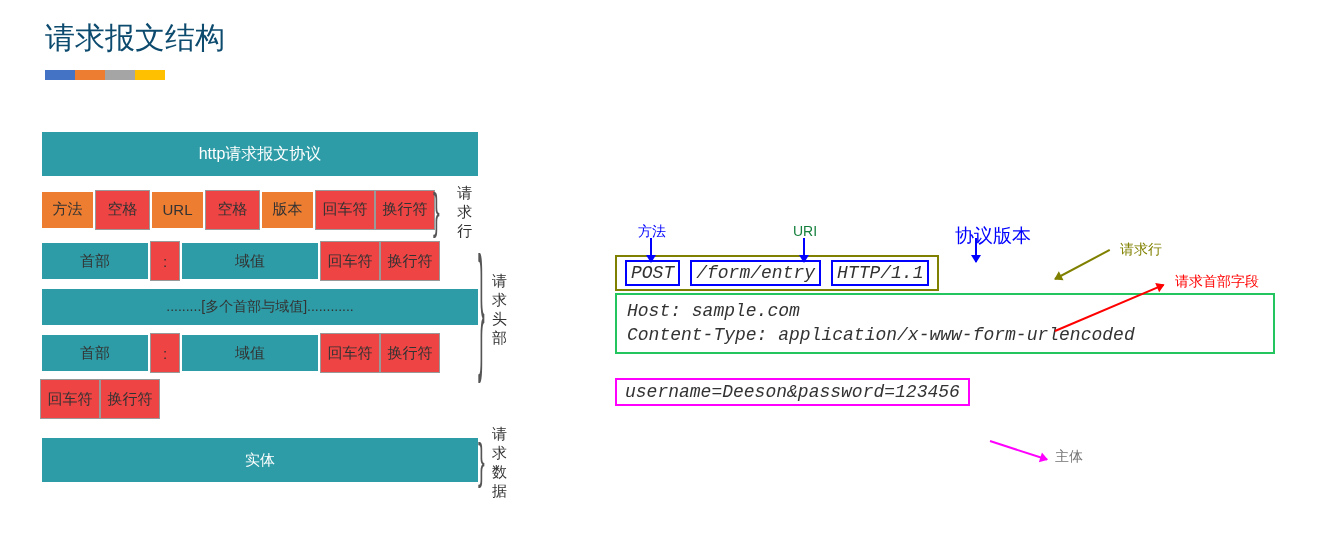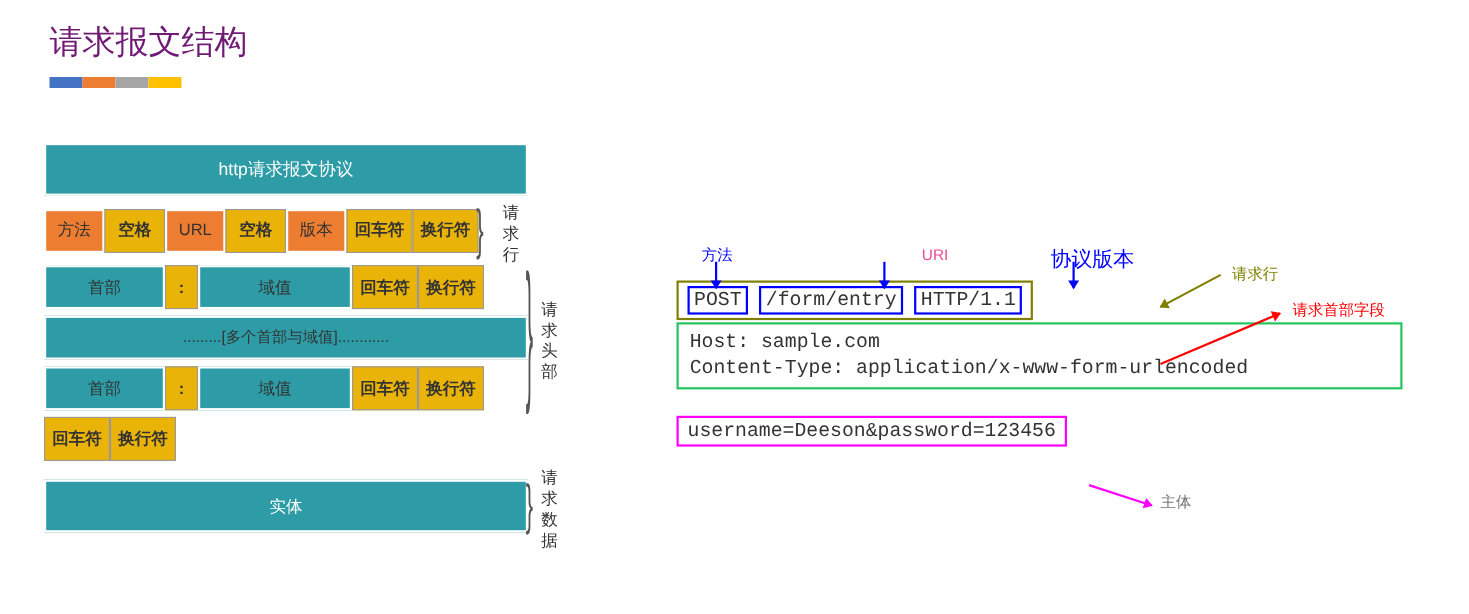--- a/index.html
+++ b/index.html
@@ -10,21 +10,21 @@
     background: #fff;
     width: 1335px;
     height: 558px;
     position: relative;
   }
   .title {
     position: absolute;
     left: 45px;
     top: 18px;
     font-size: 30px;
-    color: #701a75;
+    color: #0c4a6e;
   }
   .color-bar {
     position: absolute;
     left: 45px;
     top: 70px;
     display: flex;
   }
   .color-bar div { height: 10px; }
   .cb1 { width: 30px; background: #4472c4; }
   .cb2 { width: 30px; background: #ed7d31; }
@@ -47,21 +47,21 @@
     border: 2px solid #fff;
     display: flex;
     align-items: center;
     justify-content: center;
     font-size: 15px;
     height: 40px;
   }
   .teal { background: #2e9ca6; color: #fff; }
   .teal-txt { background: #2e9ca6; color: #333; }
   .orange { background: #ed7d31; color: #333; }
-  .white { background: #eab308; color: #333; border: 1px solid #999; font-weight: bold; }
+  .white { background: #ef4444; color: #333; border: 1px solid #999; }
 
   .header-row .cell { height: 48px; font-size: 16px; }
 
   .brace {
     width: 20px;
     position: relative;
   }
   .brace::before {
     content: "}";
     position: absolute;
@@ -81,20 +81,21 @@
   .group-block { display: flex; align-items: center; }
 
   
   .right-diagram {
     position: absolute;
     left: 615px;
     top: 255px;
     font-family: "Courier New", monospace;
     font-size: 18px;
     color: #333;
+    font-style: italic;
   }
   .req-line-box {
     border: 2px solid #808000;
     padding: 3px 8px;
     display: inline-flex;
     gap: 10px;
     align-items: center;
     position: relative;
   }
   .blue-box {
@@ -228,21 +229,21 @@
     <span class="blue-box">HTTP/1.1</span>
   </div>
   <div class="headers-box">
     <div>Host: sample.com</div>
     <div>Content-Type: application/x-www-form-urlencoded</div>
   </div>
   <div class="body-box">username=Deeson&amp;password=123456</div>
 </div>
 
 <div class="lbl" style="left:638px;top:223px;color:#0000ff;font-size:14px">方法</div>
-<div class="lbl" style="left:838px;top:223px;color:#ec4899;font-size:14px">URI</div>
+<div class="lbl" style="left:793px;top:223px;color:#15803d;font-size:14px">URI</div>
 <div class="lbl" style="left:955px;top:223px;color:#0000ff;font-size:19px">协议版本</div>
 <div class="arrow-down" style="position:absolute;left:650px;top:238px"></div>
 <div class="arrow-down" style="position:absolute;left:803px;top:238px"></div>
 <div class="arrow-down" style="position:absolute;left:975px;top:238px"></div>
 
 <div class="lbl green-lbl" style="left:1120px;top:241px;font-size:14px">请求行</div>
 <div class="arrow-diag" style="left:1055px;top:278px;width:62px;background:#808000;transform:rotate(-28deg)">
   <div style="position:absolute;left:-1px;top:-4px;border-top:5px solid transparent;border-bottom:5px solid transparent;border-right:8px solid #808000"></div>
 </div>
 

